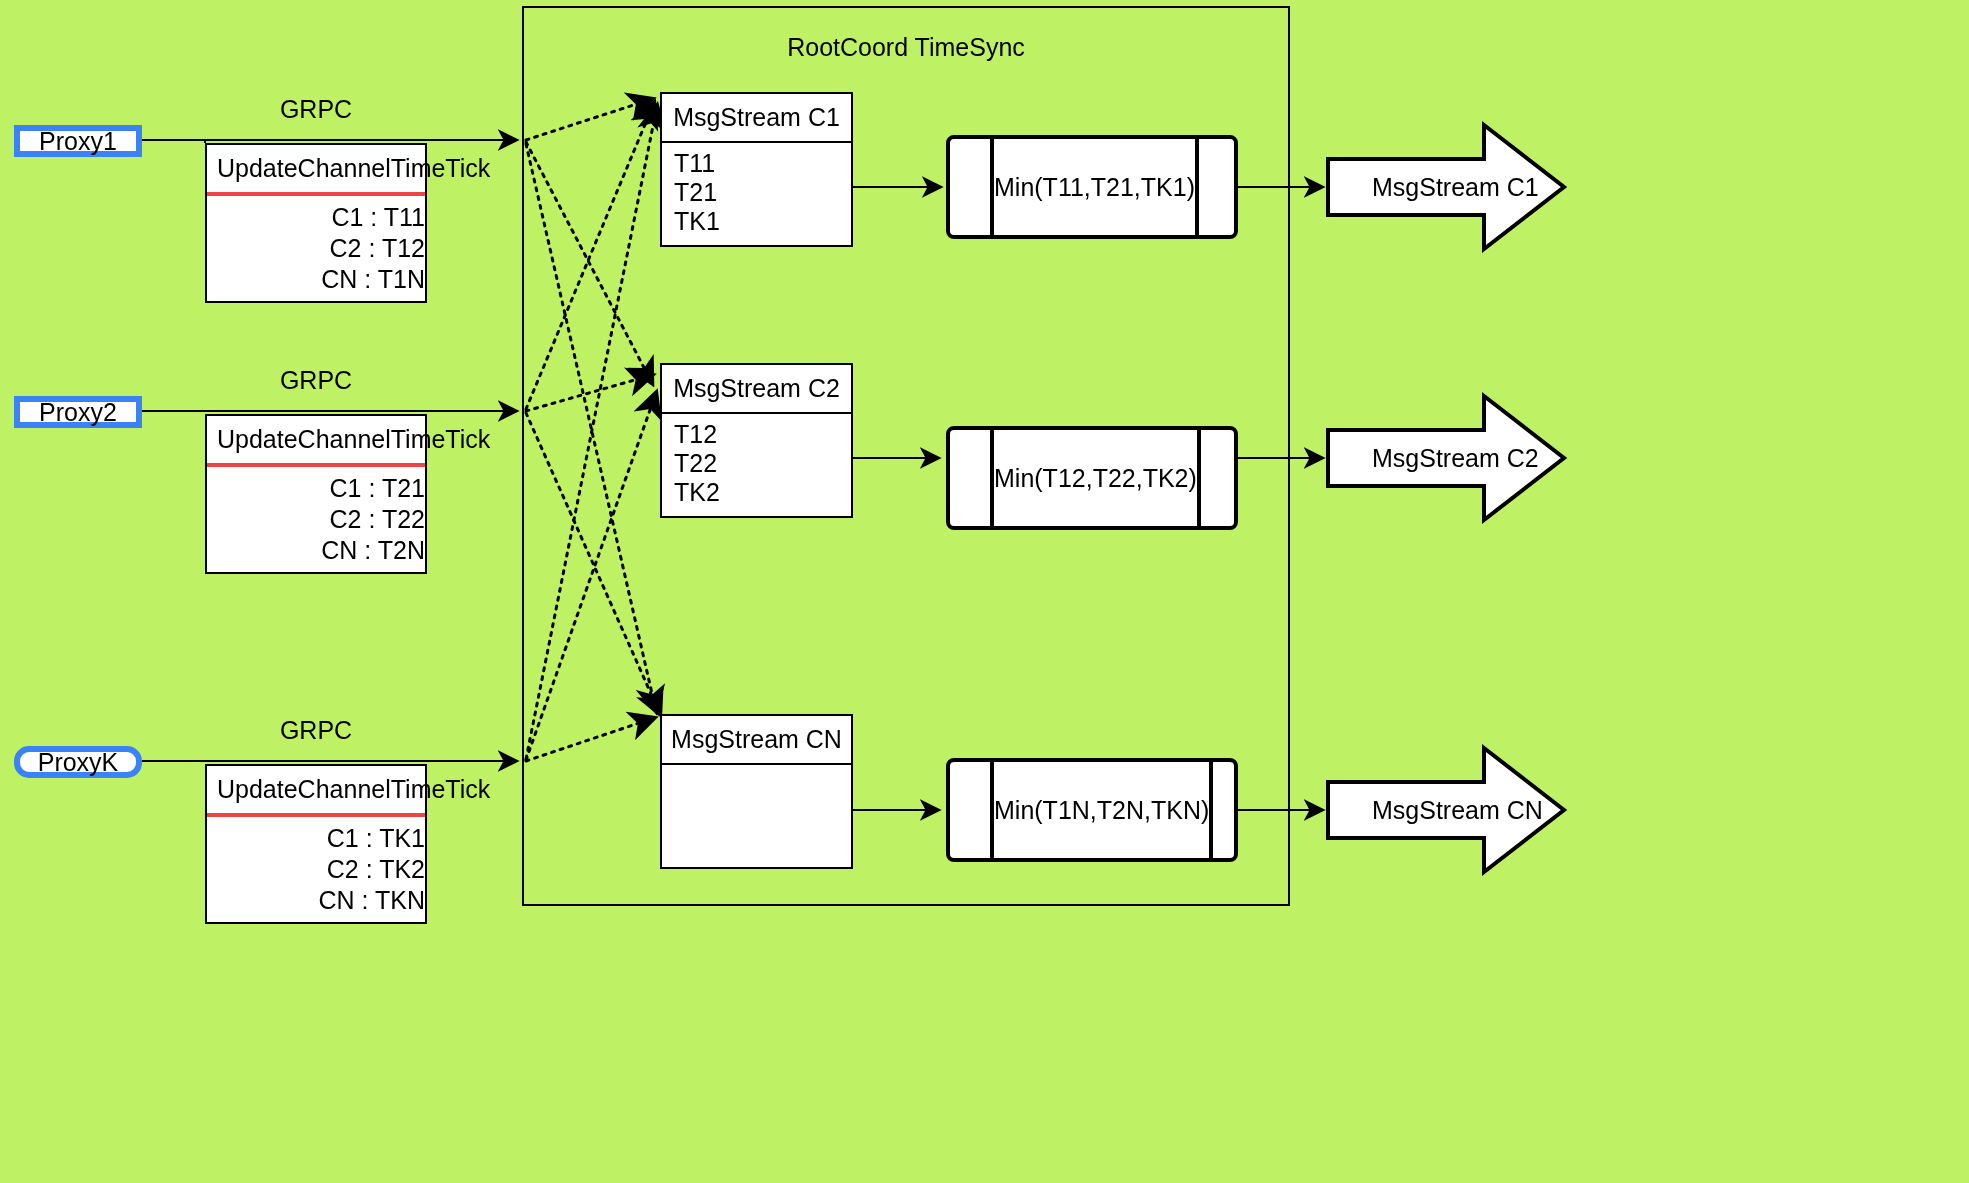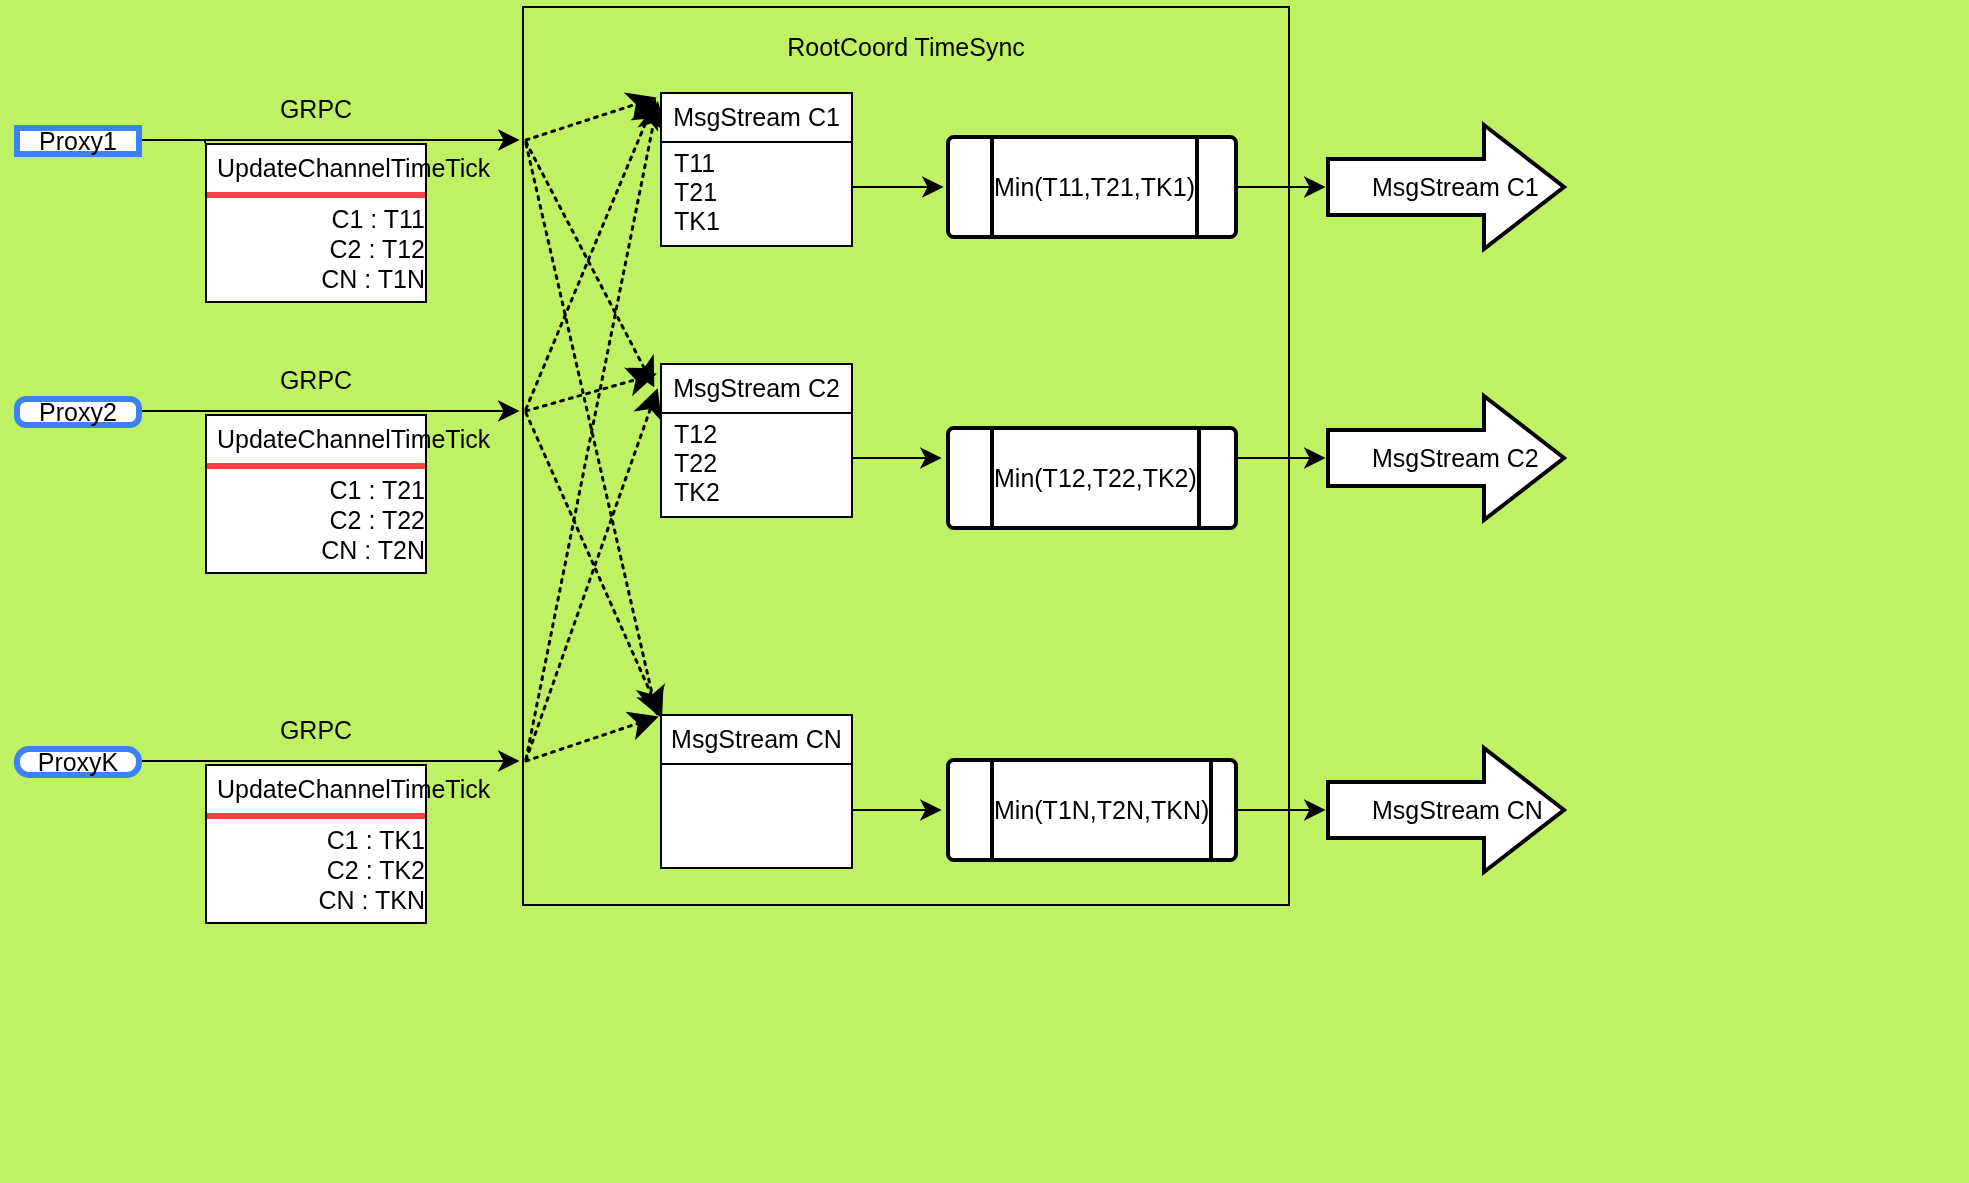--- a/index.html
+++ b/index.html
@@ -58,21 +58,21 @@
   .uct-table {
     border: 2px solid #000;
     background: #fff;
     display: flex;
     flex-direction: column;
     z-index: 3;
   }
   .uct-title {
     font-size: 25px;
     padding: 9px 0 9px 10px;
-    border-bottom: 6px solid #ef4444;
+    border-bottom: 4px solid #ef4444;
     white-space: nowrap;
   }
   .uct-body {
     flex: 1;
     display: flex;
     flex-direction: column;
     justify-content: space-around;
     padding: 6px 0 6px 10px;
     text-align: right;
   }
@@ -226,21 +226,21 @@
   <div class="node grpc-label" style="left:205px; top:95px; width:222px;">GRPC</div>
   <div class="node uct-table" style="left:205px; top:143px; width:222px; height:160px;">
     <div class="uct-title">UpdateChannelTimeTick</div>
     <div class="uct-body">
       <div class="uct-row">C1 :  T11</div>
       <div class="uct-row">C2 :  T12</div>
       <div class="uct-row">CN : T1N</div>
     </div>
   </div>
 
-  <div class="node proxy-box" style="left:14px; top:396px; width:128px; height:32px;border-radius:12px;">
+  <div class="node proxy-box" style="left:14px; top:396px; width:128px; height:32px;">
     <span>Proxy2</span>
   </div>
   <div class="node grpc-label" style="left:205px; top:366px; width:222px;">GRPC</div>
   <div class="node uct-table" style="left:205px; top:414px; width:222px; height:160px;">
     <div class="uct-title">UpdateChannelTimeTick</div>
     <div class="uct-body">
       <div class="uct-row">C1 :  T21</div>
       <div class="uct-row">C2 :  T22</div>
       <div class="uct-row">CN : T2N</div>
     </div>

